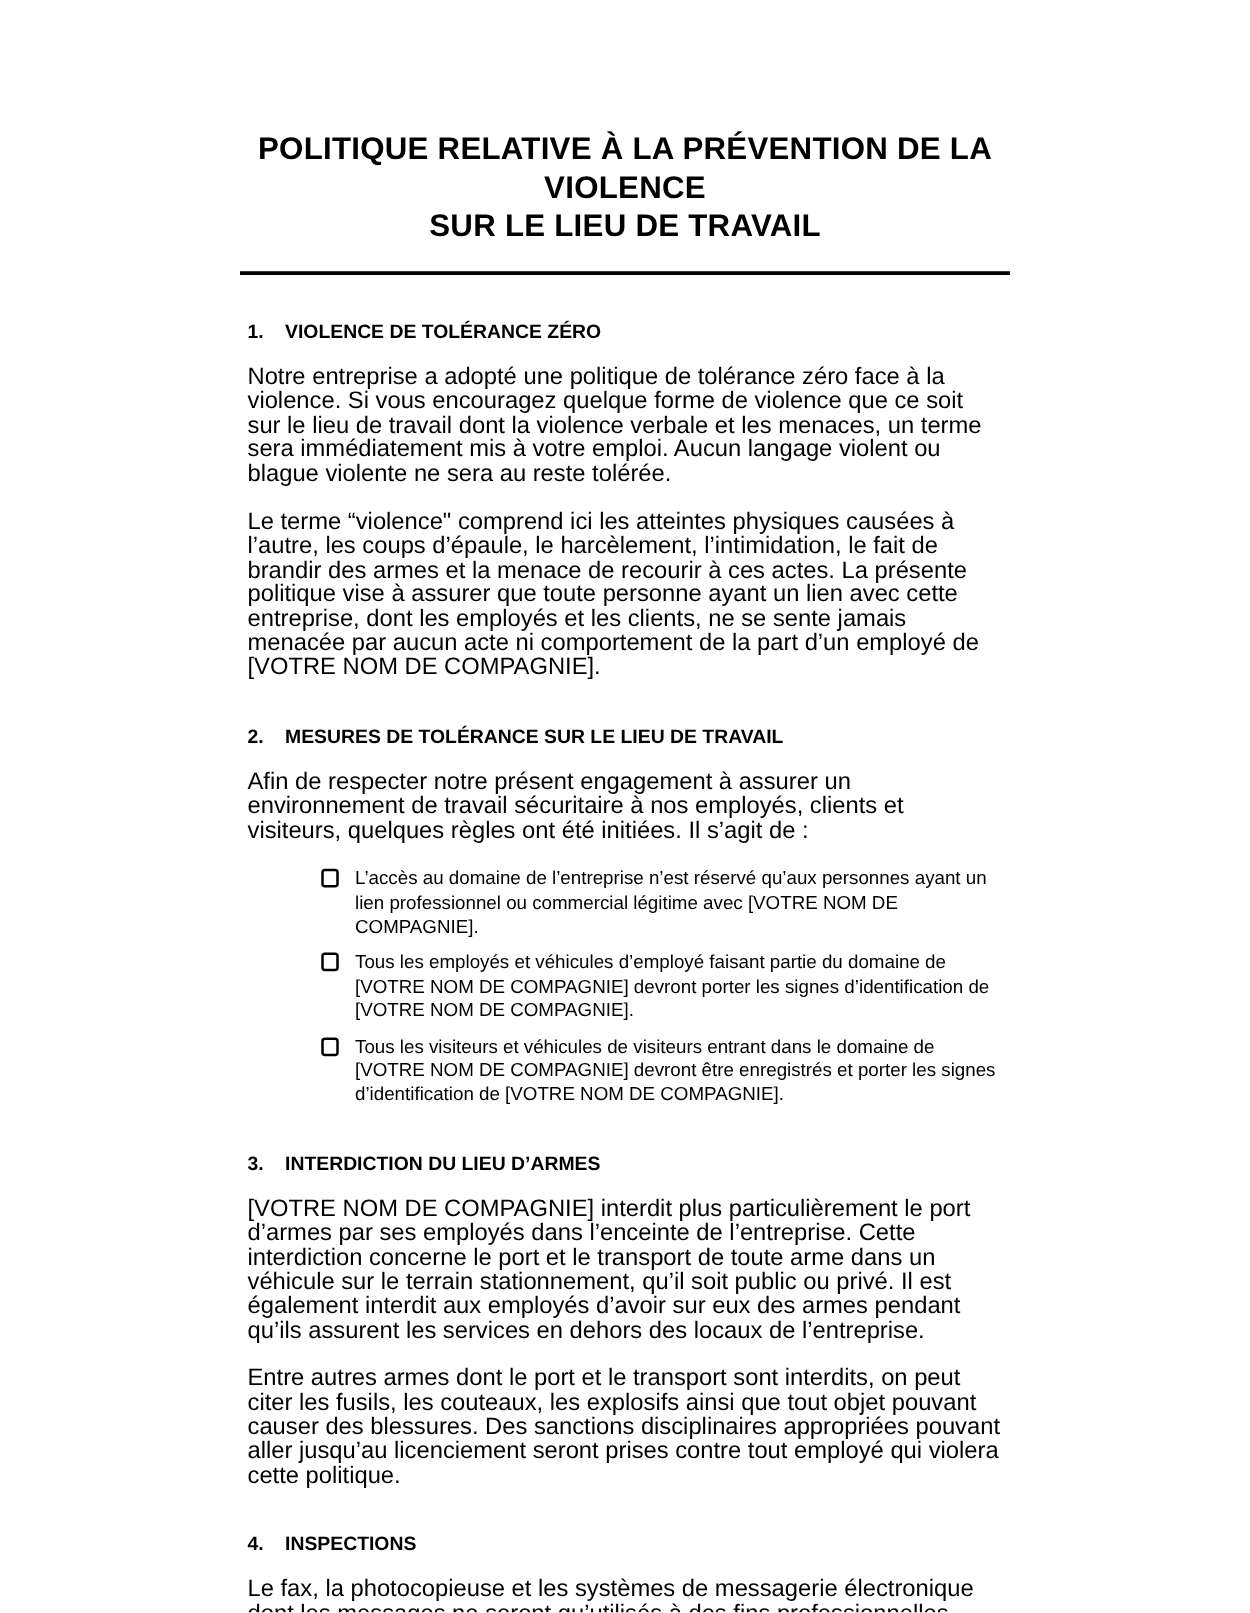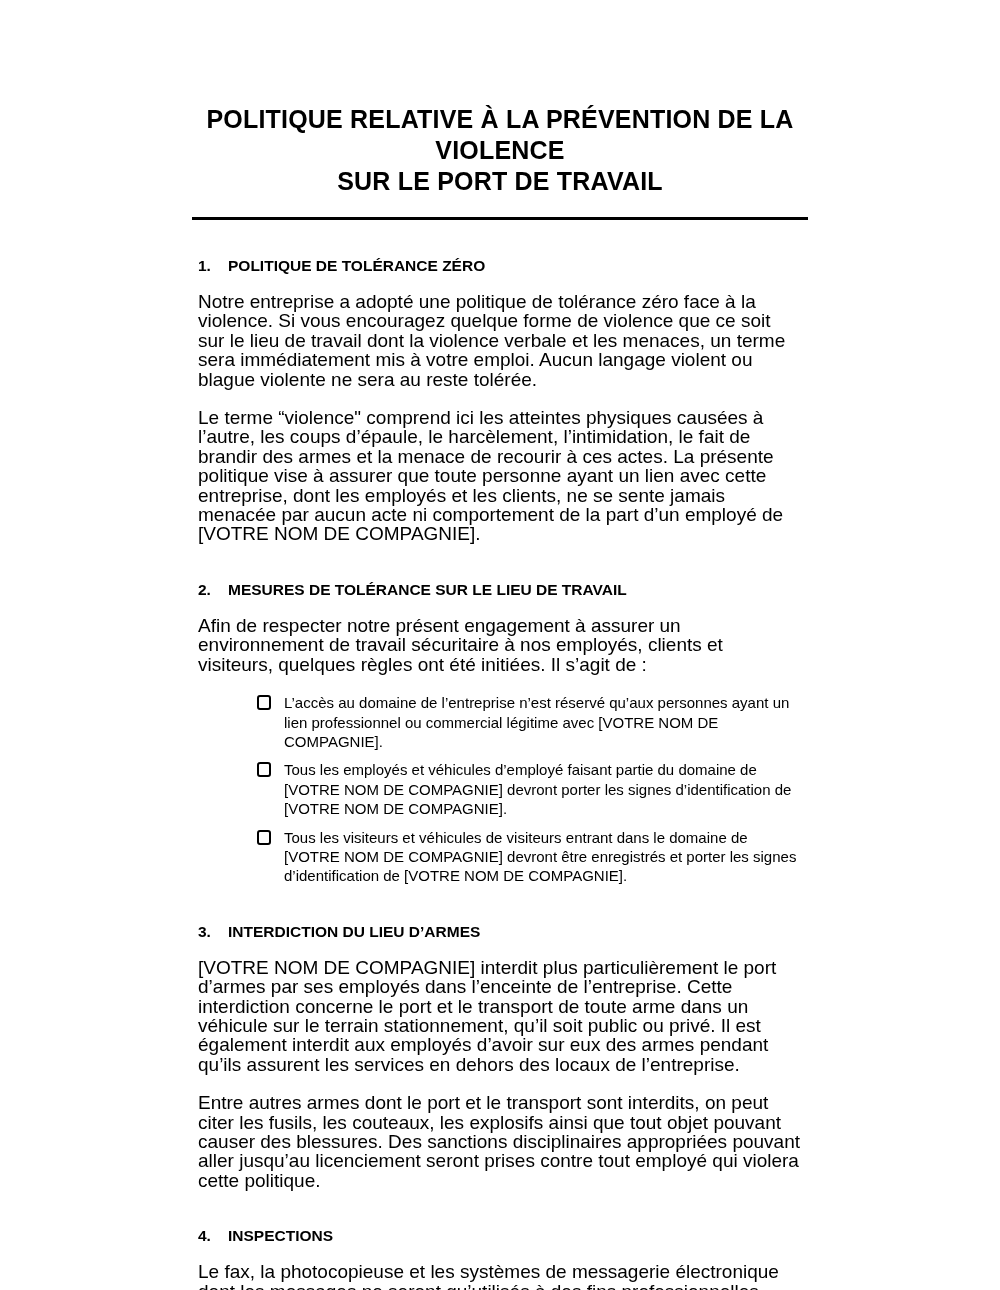--- a/index.html
+++ b/index.html
@@ -73,29 +73,29 @@
     line-height: 19.4px;
   }
 </style>
 </head>
 <body>
 
 <div class="page">
 
   <h1 class="doc-title">
     <span style="display:block">POLITIQUE RELATIVE À LA PRÉVENTION DE LA VIOLENCE</span>
-    <span style="display:block">SUR LE PORT DE TRAVAIL</span>
+    <span style="display:block">SUR LE LIEU DE TRAVAIL</span>
   </h1>
 
   <div class="title-rule"></div>
 
   <div class="section">
     <h2 class="section-heading">
       <span class="num">1.</span>
-      <span>POLITIQUE DE TOLÉRANCE ZÉRO</span>
+      <span>VIOLENCE DE TOLÉRANCE ZÉRO</span>
     </h2>
     <p class="para">Notre entreprise a adopté une politique de tolérance zéro face à la violence. Si vous encouragez quelque forme de violence que ce soit sur le lieu de travail dont la violence verbale et les menaces, un terme sera immédiatement mis à votre emploi. Aucun langage violent ou blague violente ne sera au reste tolérée.</p>
     <p class="para">Le terme “violence" comprend ici les atteintes physiques causées à l’autre, les coups d’épaule, le harcèlement, l’intimidation, le fait de brandir des armes et la menace de recourir à ces actes. La présente politique vise à assurer que toute personne ayant un lien avec cette entreprise, dont les employés et les clients, ne se sente jamais menacée par aucun acte ni comportement de la part d’un employé de [VOTRE NOM DE COMPAGNIE].</p>
   </div>
 
   <div class="section">
     <h2 class="section-heading">
       <span class="num">2.</span>
       <span>MESURES DE TOLÉRANCE SUR LE LIEU DE TRAVAIL</span>
     </h2>

